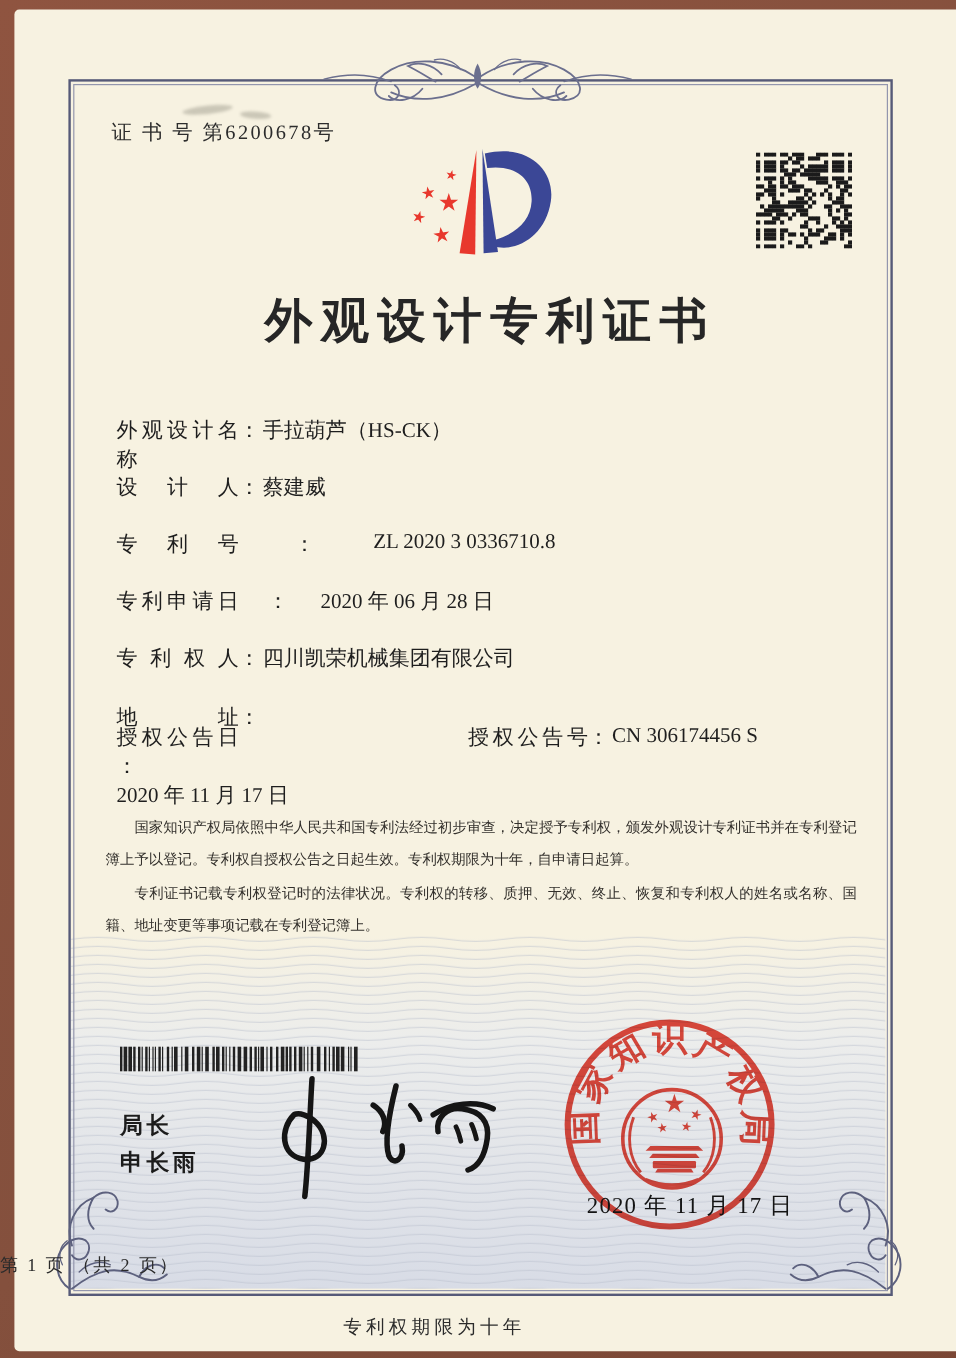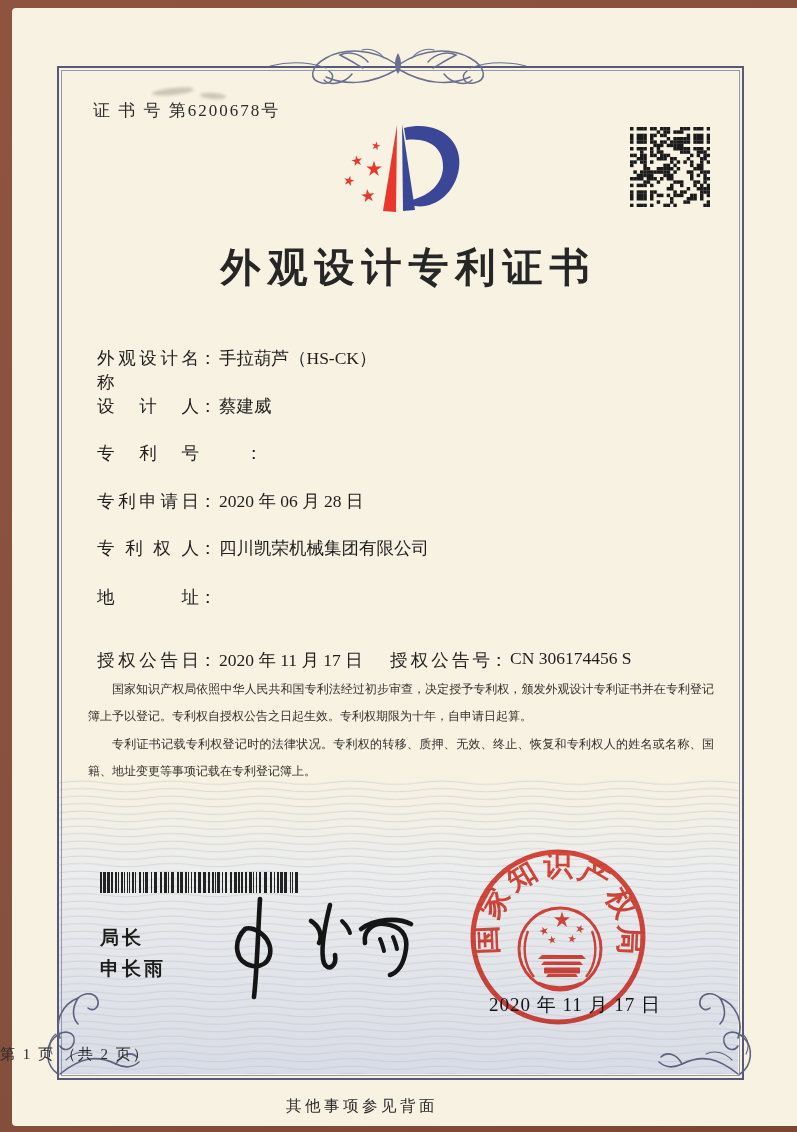--- a/index.html
+++ b/index.html
@@ -416,36 +416,37 @@
       <span class="fval">手拉葫芦（HS-CK）</span>
     </div>
     <div class="frow" style="top:394px;">
       <span class="flabel">设计人</span>
         <span class="fcolon">：</span>
       <span class="fval">蔡建威</span>
     </div>
     <div class="frow" style="top:441px;gap:46px;">
       <span class="flabel">专利号</span>
         <span class="fcolon">：</span>
-    </div>
-    <div class="frow" style="top:489px;">
+      <span class="fval">ZL 2020 3 0336710.8</span>
+    </div>
+    <div class="frow" style="top:489px;gap:24px;">
       <span class="flabel">专利申请日</span>
         <span class="fcolon">：</span>
       <span class="fval">2020 年 06 月 28 日</span>
     </div>
     <div class="frow" style="top:536px;">
       <span class="flabel">专利权人</span>
         <span class="fcolon">：</span>
       <span class="fval">四川凯荣机械集团有限公司</span>
     </div>
     <div class="frow" style="top:585px;">
       <span class="flabel">地址</span>
         <span class="fcolon">：</span>
     </div>
-    <div class="frow" style="top:648px;">
+    <div class="frow" style="top:602px;flex-direction:column;">
       <span class="flabel">授权公告日</span>
         <span class="fcolon">：</span>
       <span class="fval">2020 年 11 月 17 日</span>
       <span class="pair2">
         <span class="flabel">授权公告号</span>
           <span class="fcolon">：</span>
         <span class="fval">CN 306174456 S</span>
       </span>
     </div>
   </div>
@@ -550,14 +551,14 @@
       <rect x="76" y="120.5" width="36" height="6" rx="1" stroke="none"></rect>
       <path d="M78 130 L110 130 L108 127 L80 127 Z" stroke="none"></path>
       <path d="M60 84 C54 100 56 118 66 130" fill="none" stroke-width="2.4"></path>
       <path d="M124 84 C130 100 128 118 118 130" fill="none" stroke-width="2.4"></path>
       <path d="M70 136 C84 142 100 142 114 136" fill="none" stroke-width="3"></path>
     </g>
   </svg>
   <div class="abs seal-date">2020 年 11 月 17 日</div>
 
   <div class="abs pageinfo">第 1 页 （共 2 页）</div>
-  <div class="abs backnote">其他事项参见背面</div>
+  <div class="abs backnote">专利权期限为十年</div>
 </div>
 
 </body></html>

